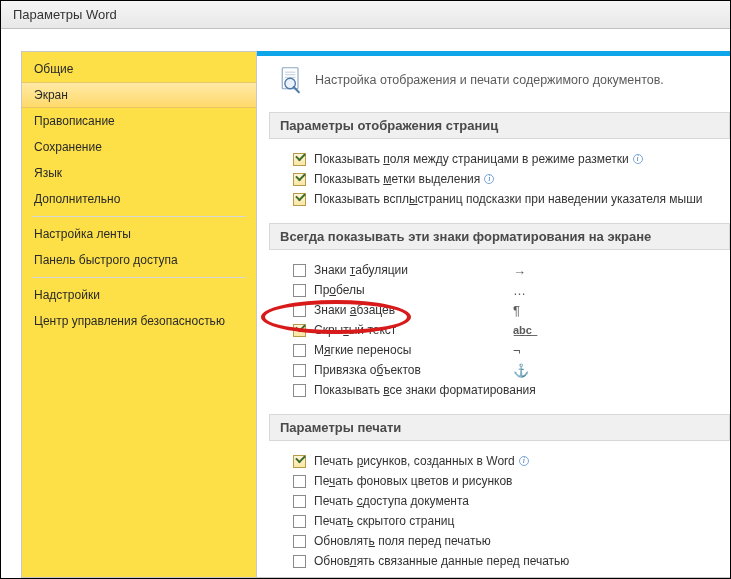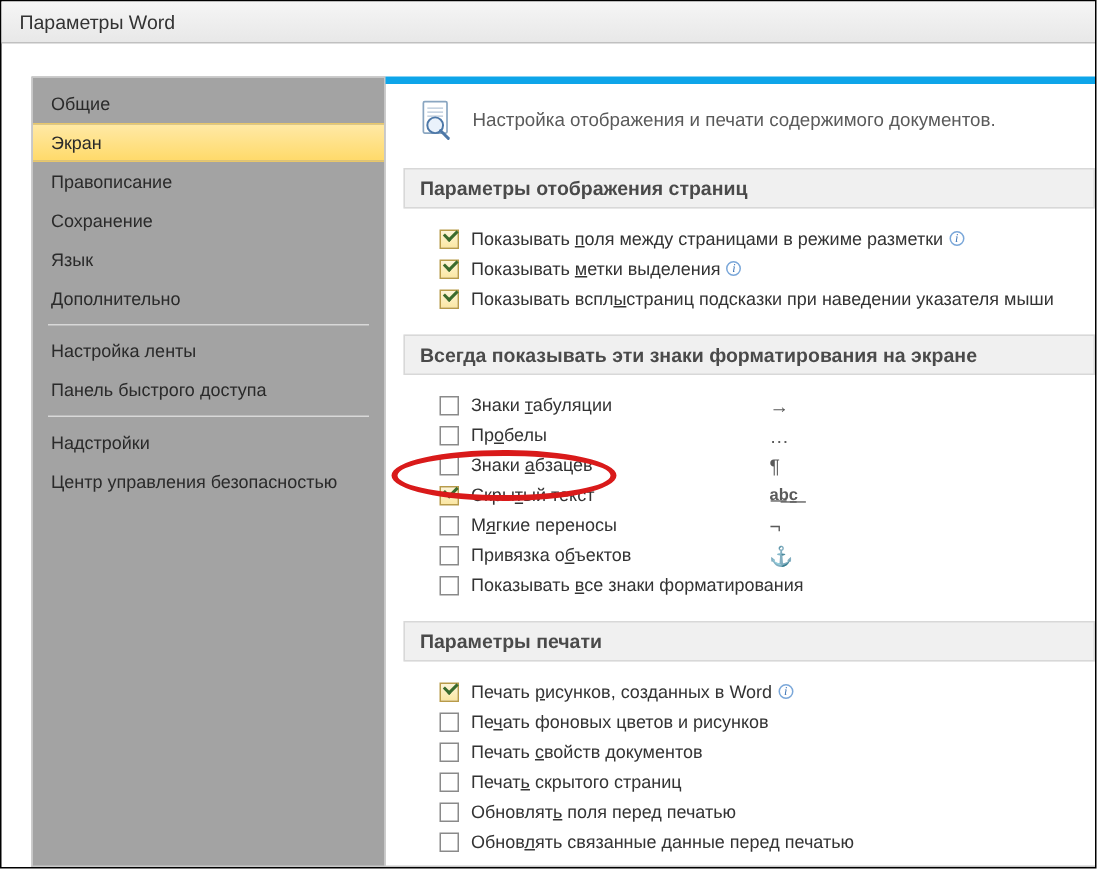--- a/index.html
+++ b/index.html
@@ -29,21 +29,21 @@
   .body {
     position: absolute;
     top: 50px;
     left: 20px;
     right: 0;
     bottom: 0;
     display: flex;
   }
   .sidebar {
     width: 236px;
-    background: #a3a3a3;
+    background: #fde047;
     border: 1px solid #c7c7c7;
     padding: 4px 0;
   }
   .nav-item {
     padding: 6px 12px;
     color: #2a2a2a;
     cursor: default;
   }
   .nav-item.selected {
     background: linear-gradient(#ffe9a6, #ffda6a);
@@ -252,21 +252,21 @@
           <span class="chk checked"></span>
           <span class="lbl"><span>Печать </span><span class="ul">р</span><span>исунков, созданных в Word</span></span>
           <span class="info-icon">i</span>
         </div>
         <div class="row">
           <span class="chk"></span>
           <span class="lbl"><span>Пе</span><span class="ul">ч</span><span>ать фоновых цветов и рисунков</span></span>
         </div>
         <div class="row">
           <span class="chk"></span>
-          <span class="lbl"><span>Печать </span><span class="ul">с</span><span>войств документов</span></span>
+          <span class="lbl"><span>Печать </span><span class="ul">с</span><span>доступа документа</span></span>
         </div>
         <div class="row">
           <span class="chk"></span>
           <span class="lbl"><span>Печат</span><span class="ul">ь</span><span> скрытого страниц</span></span>
         </div>
         <div class="row">
           <span class="chk"></span>
           <span class="lbl"><span>Обновлят</span><span class="ul">ь</span><span> поля перед печатью</span></span>
         </div>
         <div class="row">

